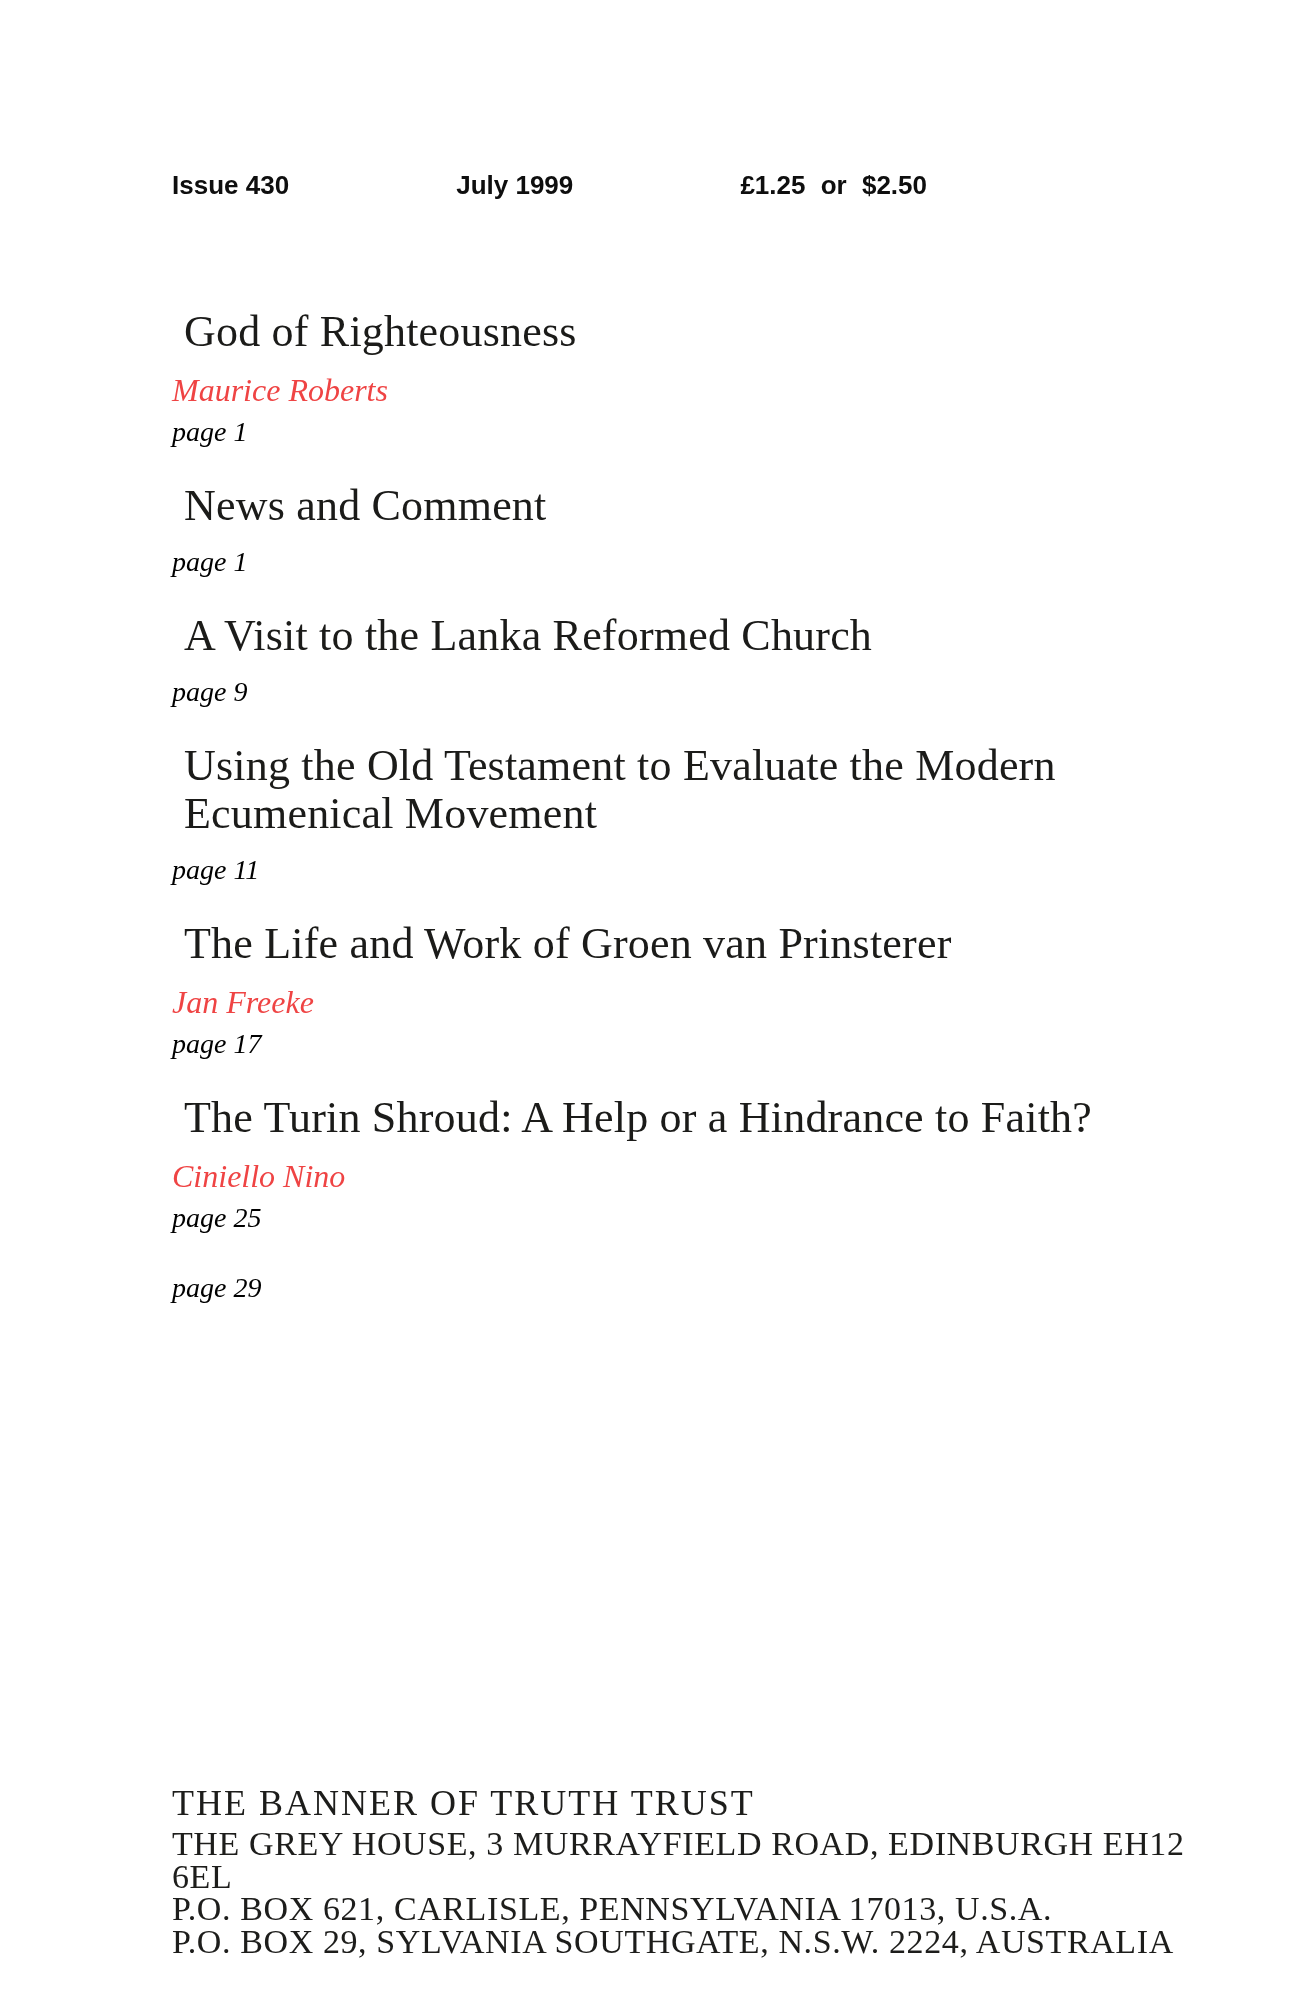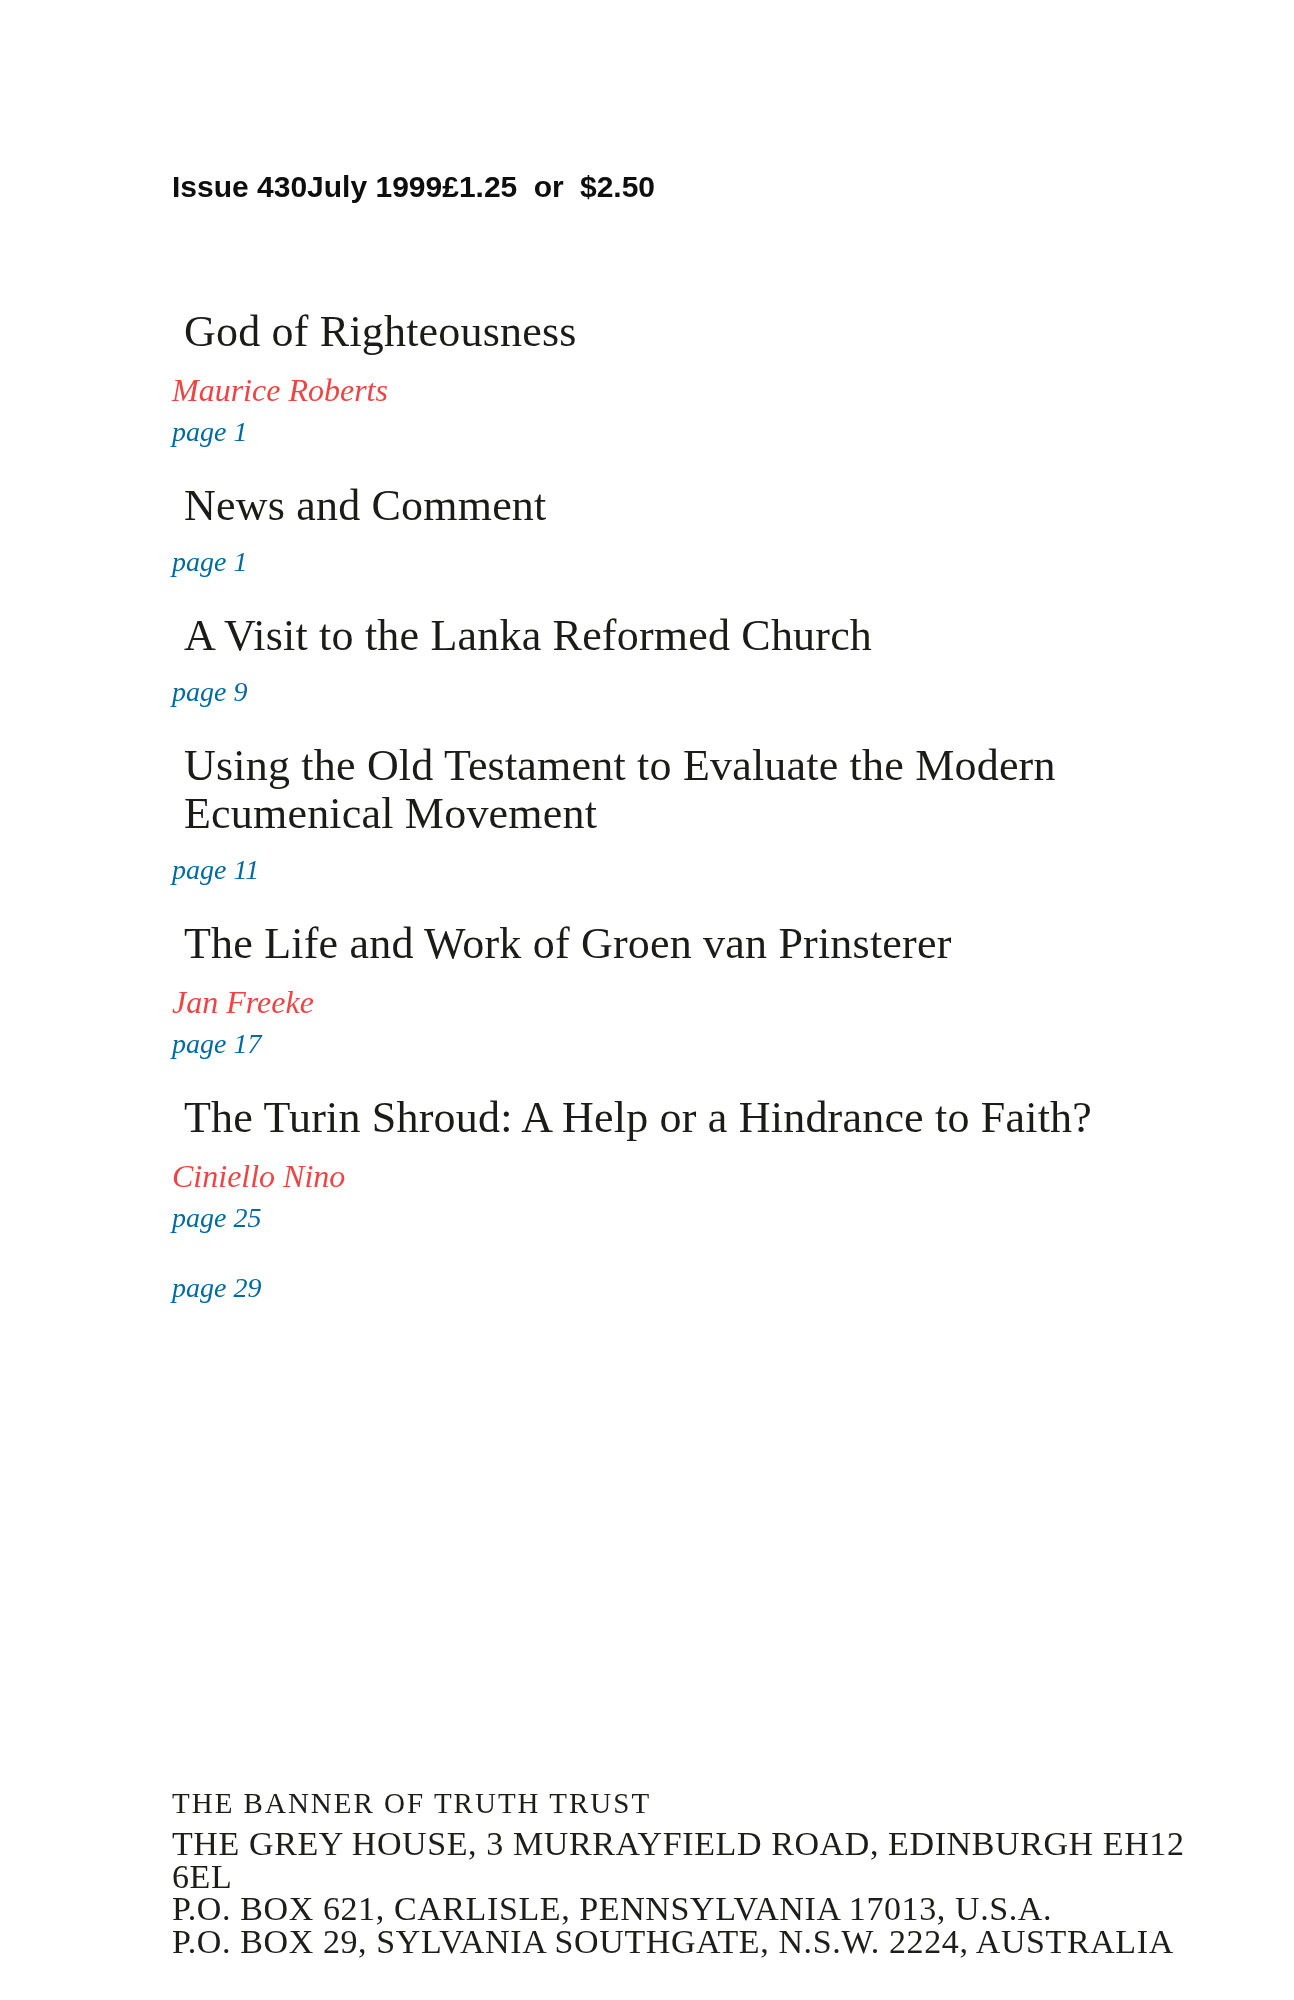--- a/index.html
+++ b/index.html
@@ -16,24 +16,25 @@
     font-family: "Liberation Serif", serif;
     color: #1b1b19;
   }
   
   .masthead {
     position: absolute;
     top: 170px;
     left: 172px;
     width: 755px;
     display: flex;
+    justify-content: space-between;
     align-items: baseline;
     font-family: "Liberation Sans", sans-serif;
     font-weight: bold;
-    font-size: 30px;
+    font-size: 26px;
     color: #0e0e0e;
   }
   .masthead .price {
     word-spacing: 8px;
   }
   
   .toc {
     position: absolute;
     top: 296px;
     left: 172px;
@@ -53,32 +54,32 @@
   .entry .author {
     font-style: italic;
     font-size: 32px;
     line-height: 44px;
     color: #ef4444;
   }
   .entry .pageref {
     font-style: italic;
     font-size: 28px;
     line-height: 40px;
-    color: #0369a1;
+    color: #000000;
   }
   
   .publisher-block {
     position: absolute;
     top: 1782px;
     left: 172px;
     width: 1080px;
     color: #1d1d1b;
   }
   .publisher-block .pub-name {
-    font-size: 29px;
+    font-size: 36px;
     line-height: 42px;
     letter-spacing: 2px;
     margin-bottom: 4px;
   }
   .publisher-block .address {
     font-size: 34px;
     line-height: 32.5px;
     letter-spacing: 0.6px;
   }
 </style>

